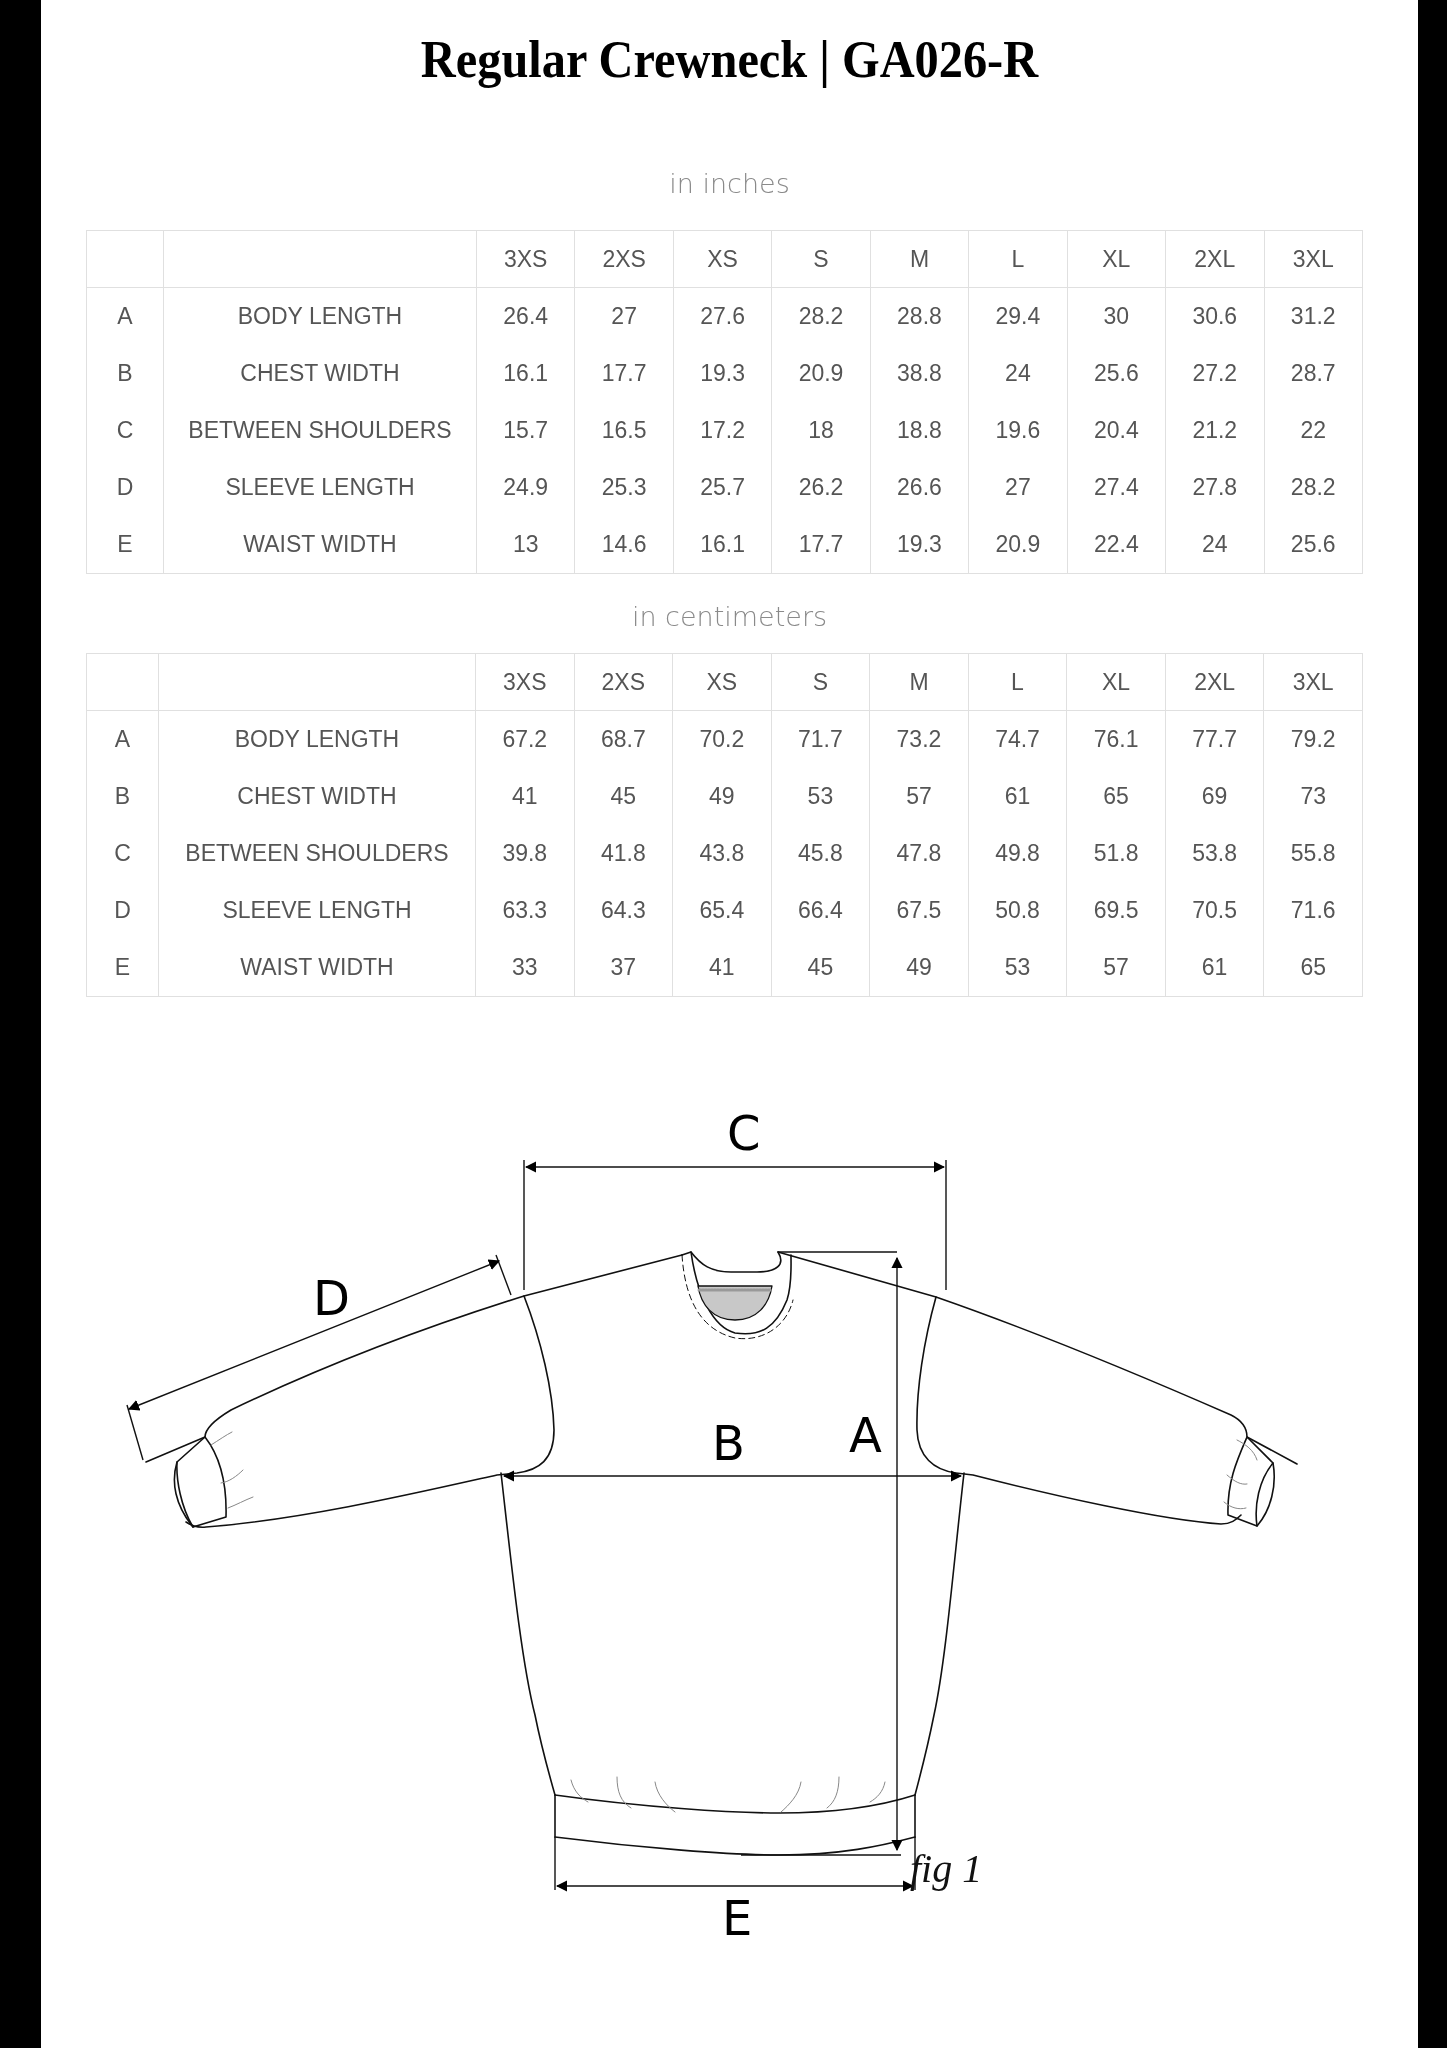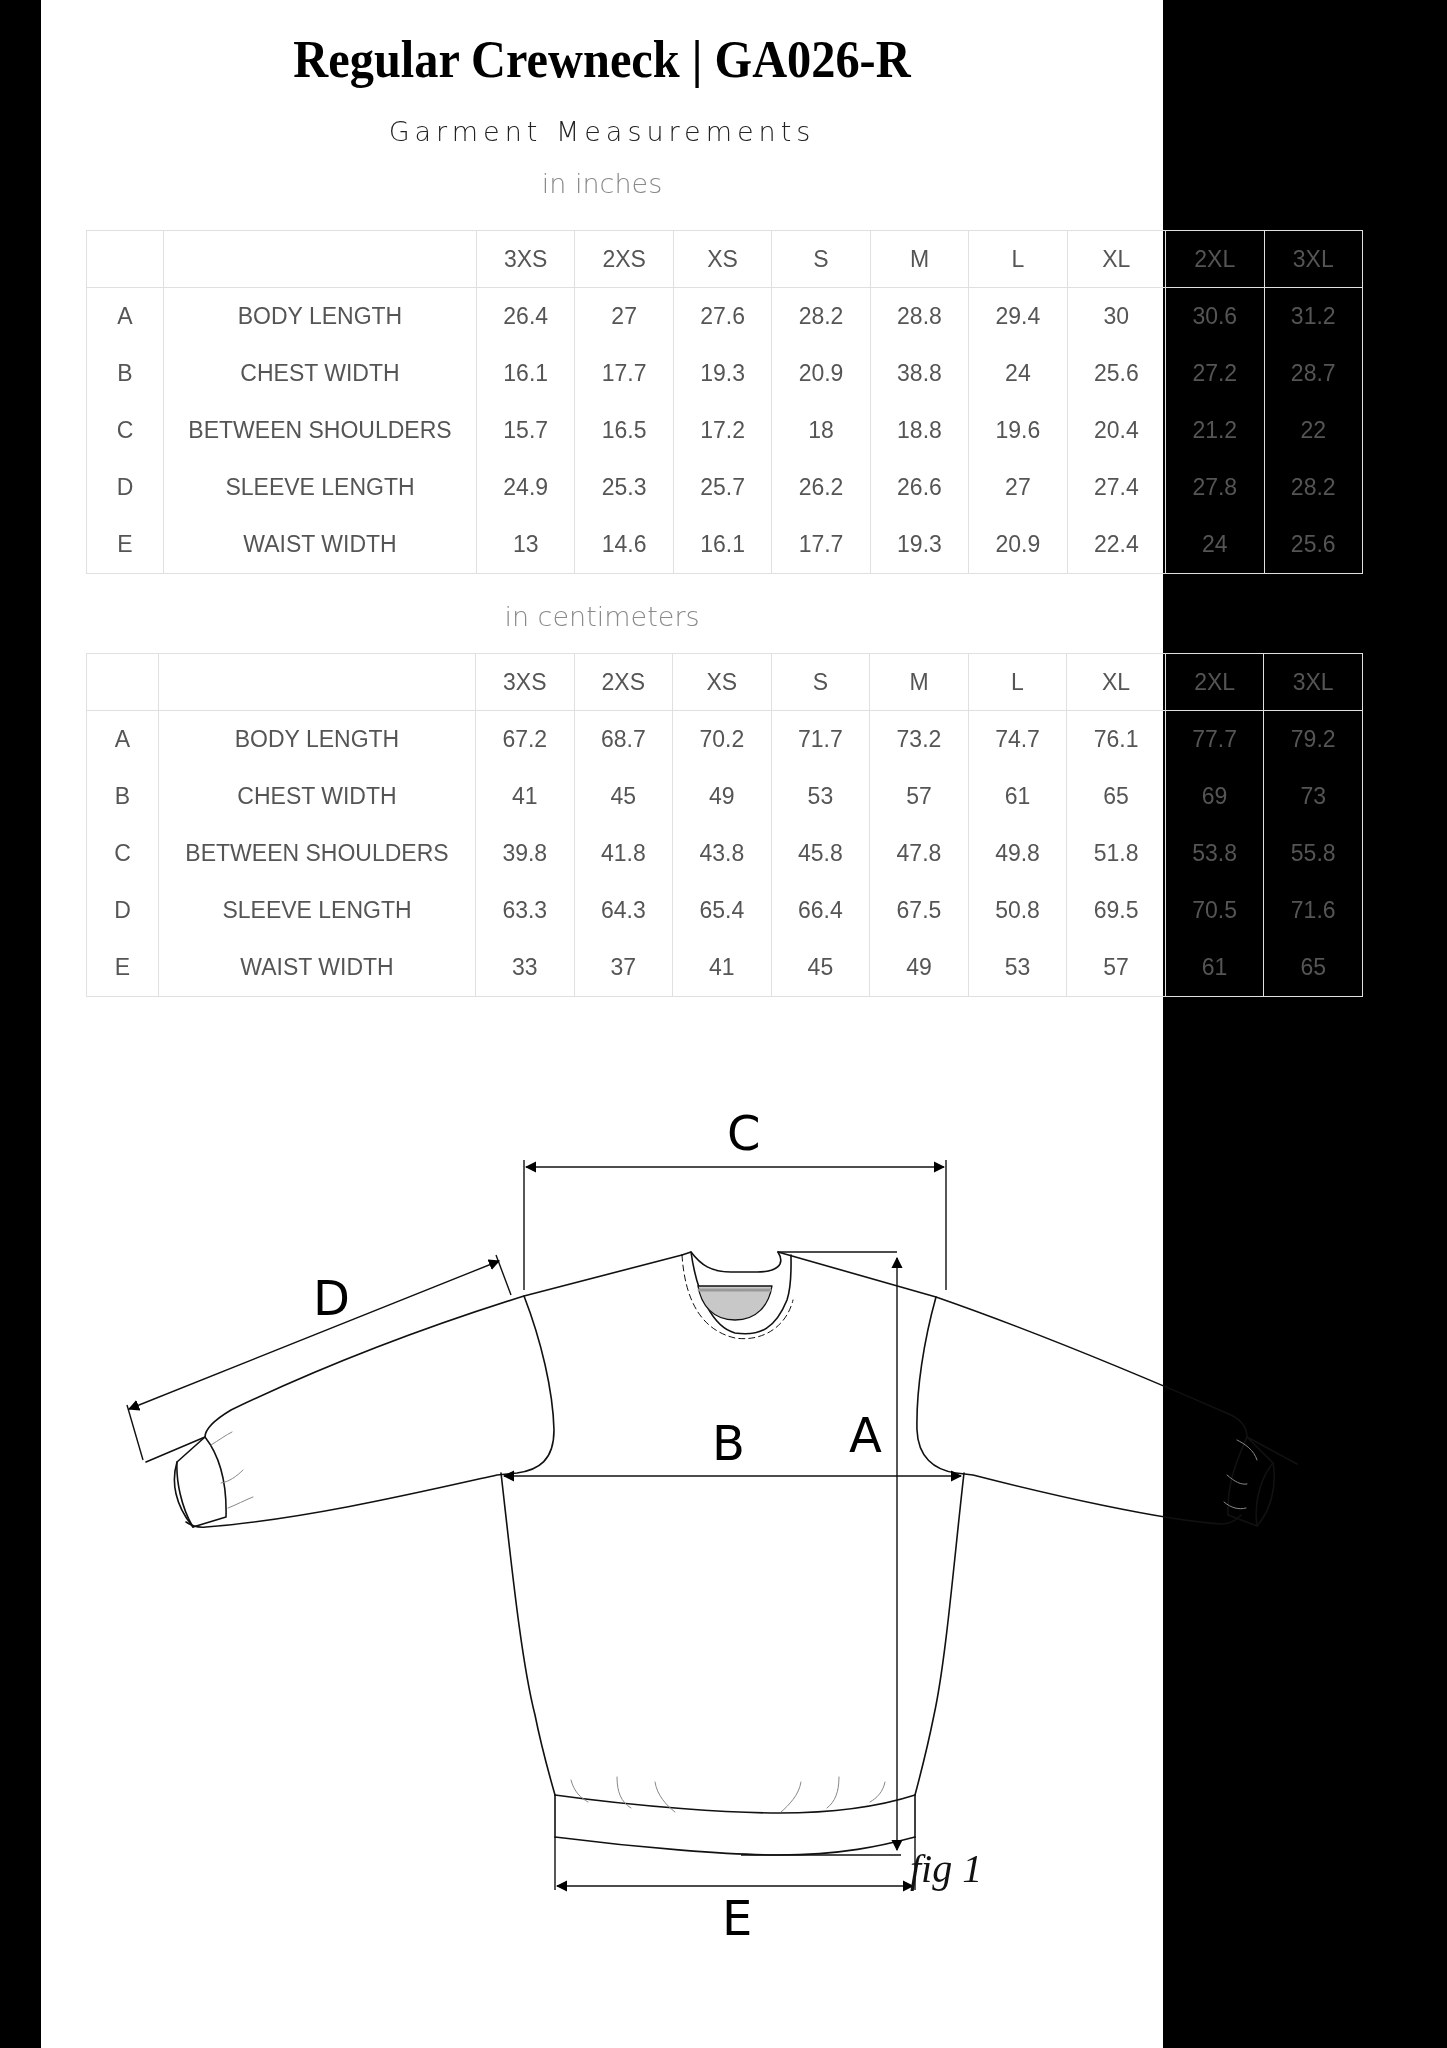--- a/index.html
+++ b/index.html
@@ -2,21 +2,21 @@
 <html><head>
 <meta charset="utf-8">
 <style>
   html, body { margin: 0; padding: 0; }
   body {
     width: 1447px; height: 2048px; position: relative; overflow: hidden;
     background: #000;
     font-family: "Liberation Sans", sans-serif;
   }
   .page {
-    position: absolute; left: 41px; top: 0; width: 1122px; height: 2048px;
+    position: absolute; left: 41px; top: 0; width: 1377px; height: 2048px;
     background: #fff;
   }
   .title {
     position: absolute; left: 0; right: 0; top: 30px; text-align: center;
     font-family: "Liberation Serif", serif; font-weight: bold;
     font-size: 52px; color: #000; letter-spacing: 0px;
     transform: scaleX(0.93);
   }
   .subtitle {
     position: absolute; left: 0; right: 0; top: 116px; text-align: center;
@@ -65,21 +65,20 @@
     font-family: "Liberation Serif", serif; font-style: italic;
     font-size: 40px; color: #111;
   }
 </style>
 </head>
 <body>
 
 <div class="page">
 
   <div class="title">Regular Crewneck | GA026-R</div>
-  <div class="subtitle">Garment Measurements</div>
 
   <div class="unit-label unit-inches">in inches</div>
 
   <table class="meas t-in">
     <thead>
       <tr>
         <th class="col-letter"></th>
         <th class="col-name"></th>
         <th>3XS</th>
         <th>2XS</th>

